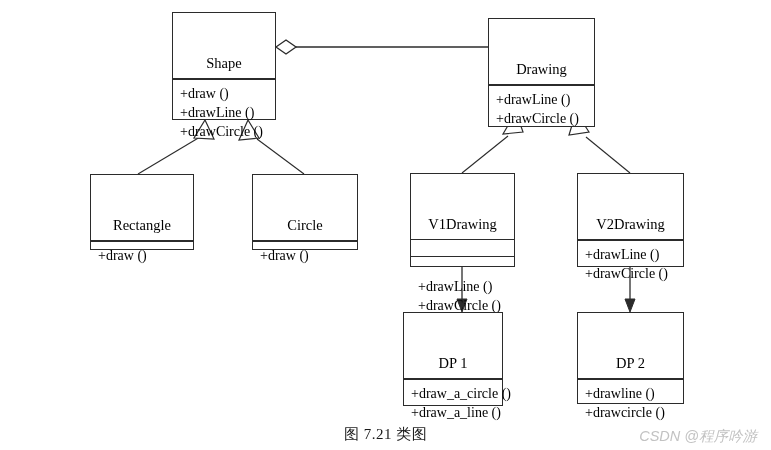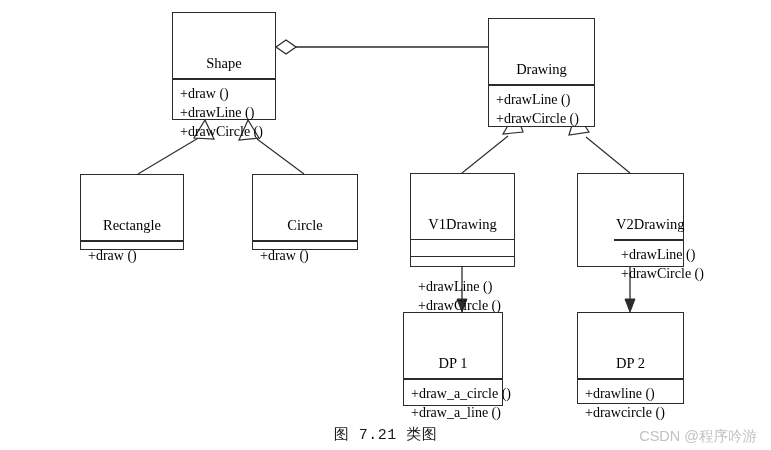--- a/index.html
+++ b/index.html
@@ -63,32 +63,33 @@
     white-space: nowrap;
     text-align: left;
   }
   .caption {
     position: absolute;
     left: 0;
     top: 425px;
     width: 771px;
     text-align: center;
     font-size: 15px;
-    font-family: Liberation Mono, monospace;
+    font-family: Liberation Serif, serif;
     color: #1a1a1a;
     letter-spacing: 0.5px;
   }
   .watermark {
     position: absolute;
     right: 14px;
     top: 427px;
     font-size: 14.5px;
     font-family: "Liberation Sans", sans-serif;
     color: #c2c2c2;
     white-space: nowrap;
+    font-style: italic;
   }
 </style>
 </head>
 <body>
 
 <div id="canvas">
 
   <svg id="svg-layer" viewBox="0 0 771 450" xmlns="http://www.w3.org/2000/svg">
 
     
@@ -146,21 +147,21 @@
 
   <div class="uml-class" style="left:488px; top:18px; width:107px; height:109px;">
     <div class="uml-name">Drawing</div>
     <div class="uml-attrs"></div>
     <div class="uml-ops">
       <div class="uml-op">+drawLine ()</div>
       <div class="uml-op">+drawCircle ()</div>
     </div>
   </div>
 
-  <div class="uml-class" style="left:80px; top:174px; width:104px; height:76px;">
+  <div class="uml-class" style="left:90px; top:174px; width:104px; height:76px;">
     <div class="uml-name">Rectangle</div>
     <div class="uml-attrs"></div>
     <div class="uml-ops">
       <div class="uml-op">+draw ()</div>
     </div>
   </div>
 
   <div class="uml-class" style="left:252px; top:174px; width:106px; height:76px;justify-content:space-between;">
     <div class="uml-name">Circle</div>
     <div class="uml-attrs"></div>
@@ -171,21 +172,21 @@
 
   <div class="uml-class" style="left:410px; top:173px; width:105px; height:94px;gap:16px;">
     <div class="uml-name">V1Drawing</div>
     <div class="uml-attrs"></div>
     <div class="uml-ops">
       <div class="uml-op">+drawLine ()</div>
       <div class="uml-op">+drawCircle ()</div>
     </div>
   </div>
 
-  <div class="uml-class" style="left:577px; top:173px; width:107px; height:94px;padding-left:36px;">
+  <div class="uml-class" style="left:577px; top:173px; width:107px; height:94px;">
     <div class="uml-name">V2Drawing</div>
     <div class="uml-attrs"></div>
     <div class="uml-ops">
       <div class="uml-op">+drawLine ()</div>
       <div class="uml-op">+drawCircle ()</div>
     </div>
   </div>
 
   <div class="uml-class" style="left:403px; top:312px; width:100px; height:94px;">
     <div class="uml-name">DP 1</div>

